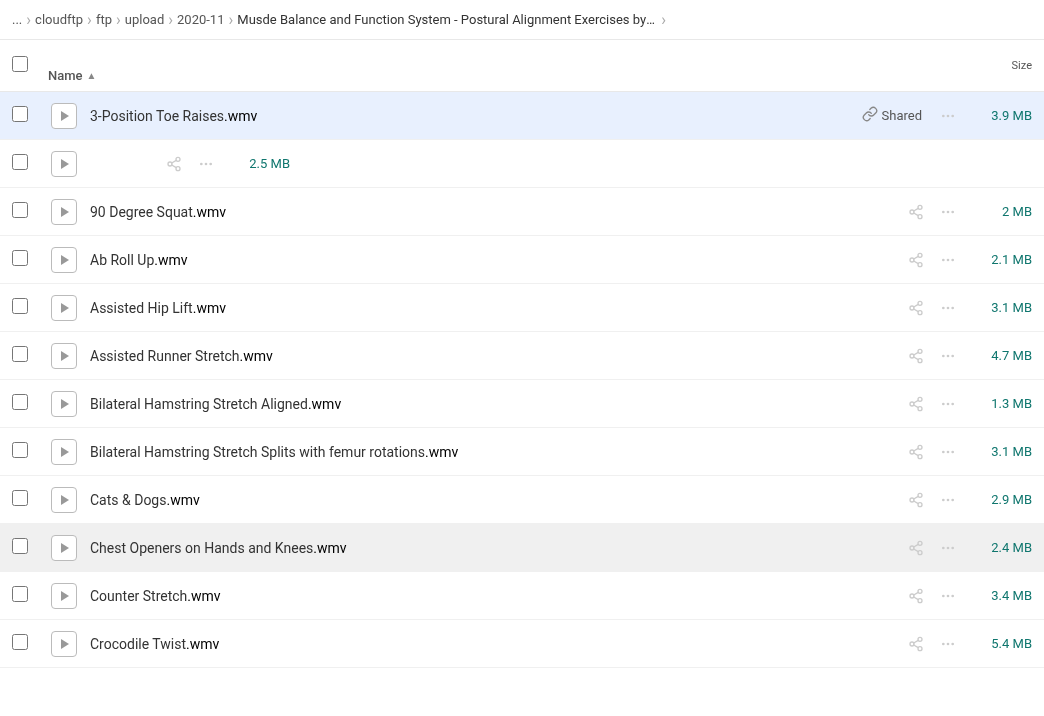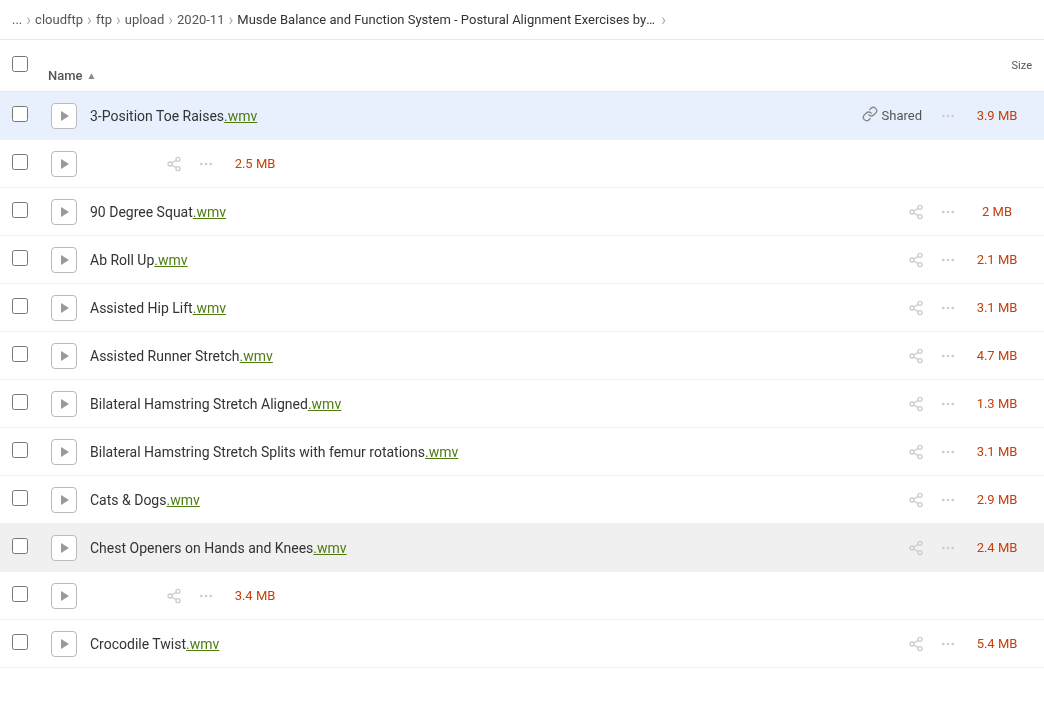--- a/index.html
+++ b/index.html
@@ -154,22 +154,21 @@
       overflow: hidden;
       text-overflow: ellipsis;
       padding-left: 10px;
     }
 
     .filename-base {
       color: #333;
     }
 
     .filename-ext {
-      color: #4d7c0f;
-      text-decoration: underline;
+      color: #000000;
     }
 
     .row-actions {
       display: flex;
       align-items: center;
       gap: 4px;
       width: 140px;
       justify-content: flex-end;
     }
 
@@ -202,23 +201,23 @@
       width: 28px;
       height: 28px;
       border-radius: 4px;
       cursor: pointer;
       color: #bbb;
       font-size: 16px;
     }
 
     .row-size {
       width: 70px;
-      text-align: center;
+      text-align: right;
       font-size: 13px;
-      color: #c2410c;
+      color: #0f766e;
     }
 
     .checkbox-el {
       width: 16px;
       height: 16px;
       cursor: pointer;
     }
 
     
     .icon-svg {
@@ -533,20 +532,21 @@
       </div>
       <div class="row-size">2.4 MB</div>
     </div>
     <div class="file-row">
       <div class="row-check"><input type="checkbox" class="checkbox-el" style=""></div>
       <div class="row-play">
         <div class="play-btn">
           <div class="play-triangle"></div>
         </div>
       </div>
+      <div class="row-filename"><span class="filename-base">Counter Stretch</span><span class="filename-ext">.wmv</span></div>
       <div class="row-actions">
         <div class="share-icon-wrapper">
           <svg class="icon-svg" viewBox="0 0 24 24" fill="none" stroke="#ccc" stroke-width="2" stroke-linecap="round" stroke-linejoin="round">
       <circle cx="18" cy="5" r="3"></circle>
       <circle cx="6" cy="12" r="3"></circle>
       <circle cx="18" cy="19" r="3"></circle>
       <line x1="8.59" y1="13.51" x2="15.42" y2="17.49"></line>
       <line x1="15.41" y1="6.51" x2="8.59" y2="10.49"></line>
     </svg>
         </div>

